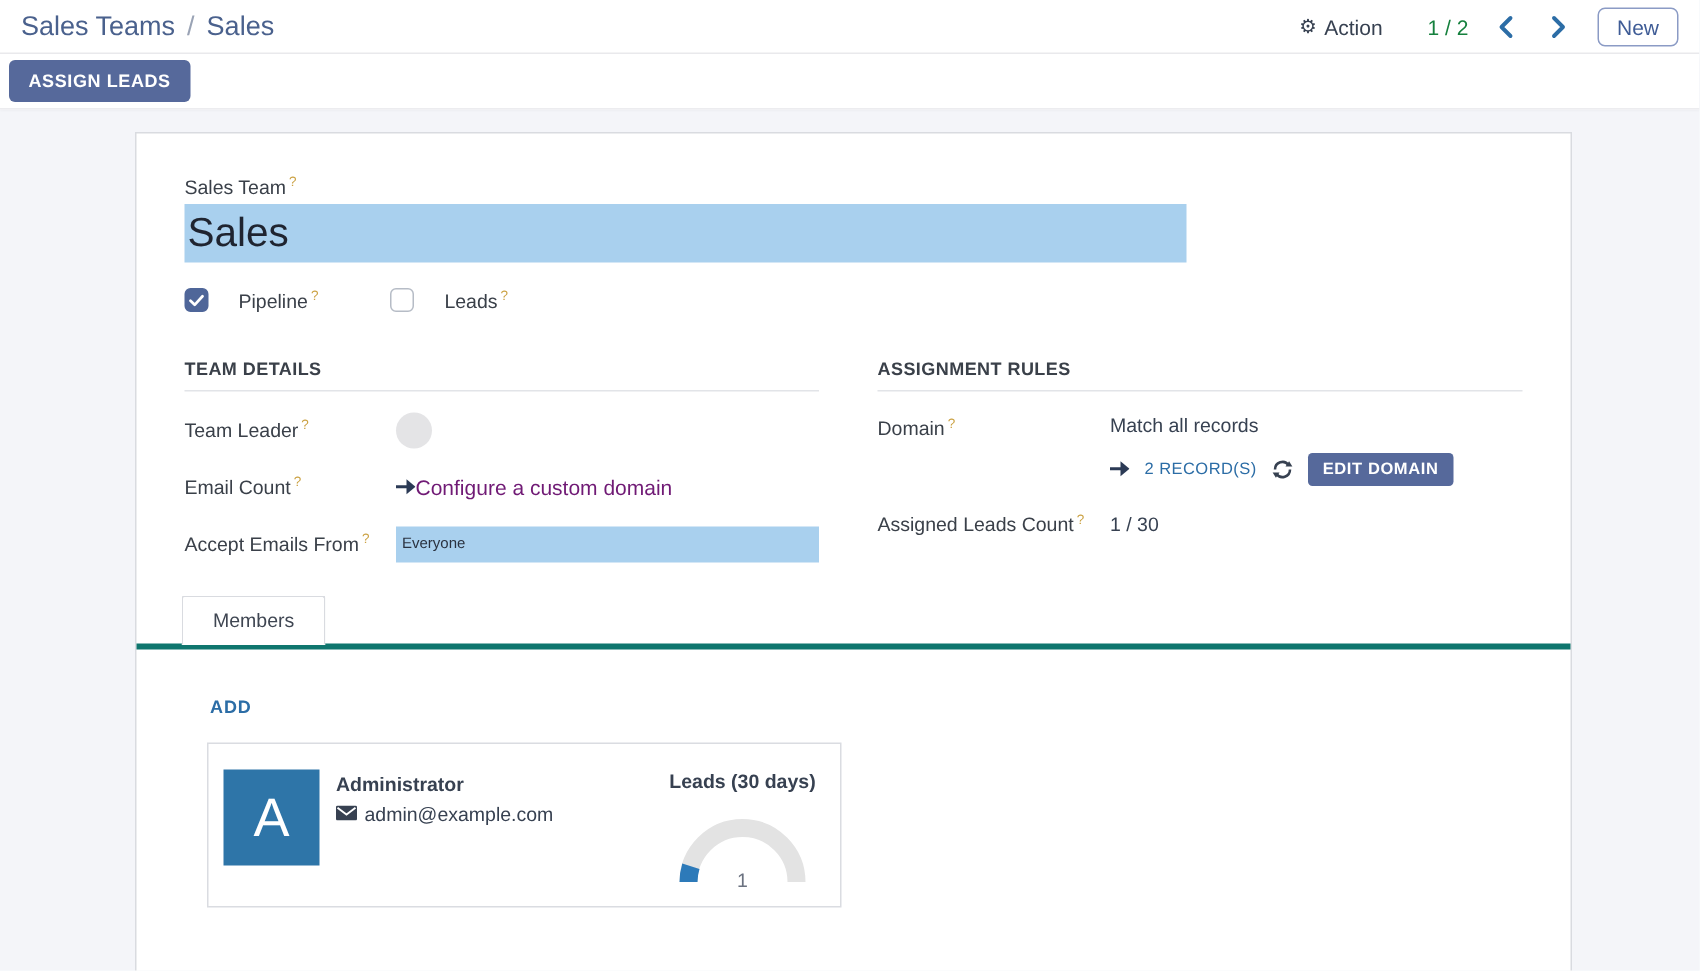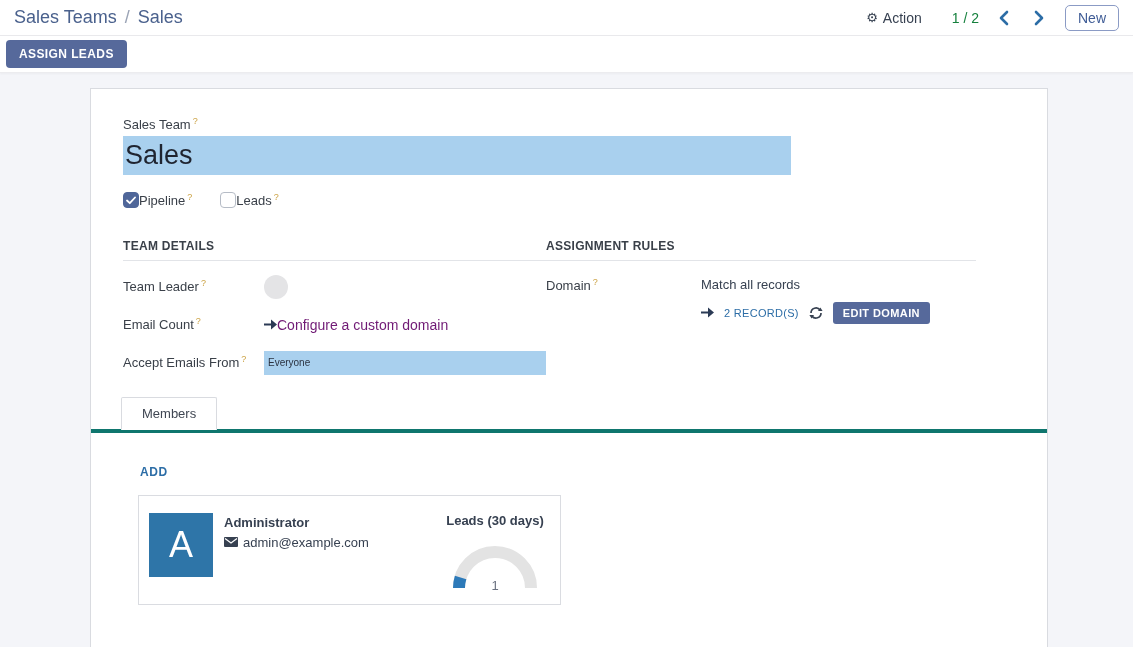--- a/index.html
+++ b/index.html
@@ -29,27 +29,27 @@
   .sheet-wrap { padding-top:15px; }
   .sheet { width:958px; margin:0 auto 0 90px; background:#fff; border:1px solid #d9dbe0;
     padding:27px 32px 57px; }
 
   .field-label { font-size:13px; color:#3a4049; }
   sup.help { color:#cba244; font-size:9px; margin-left:2px; cursor:pointer; }
 
   .title-input { margin-top:4px; width:668px; height:39px; background:#a9d0ee;
     font-size:27px; color:#1f2430; padding:1px 2px; line-height:37px; }
 
-  .cb-row { display:flex; align-items:center; margin-top:17px; gap:0; }
+  .cb-row { display:flex; align-items:center; margin-top:17px; gap:20px; }
   .checkbox { width:16px; height:16px; border-radius:4px; border:1px solid #b6bcc6; background:#fff;
     display:inline-flex; align-items:center; justify-content:center; cursor:pointer; }
   .checkbox.checked { background:#4f6699; border-color:#4f6699; }
   .cb-label { font-size:13px; color:#3a4049; margin-right:28px; }
 
-  .columns { display:flex; margin-top:30px; }
+  .columns { display:flex; justify-content:space-between; margin-top:30px; }
   .col-left { width:423px; }
   .col-right { width:430px; }
   .section-title { font-size:12px; font-weight:bold; color:#3a4049; letter-spacing:.3px;
     border-bottom:1px solid #e2e4e8; padding-bottom:7px; }
   .frow { display:flex; align-items:center; margin-top:14px; min-height:24px; }
   .frow .lbl { font-size:13px; color:#3a4049; }
   .col-left .lbl { width:141px; flex:none; }
   .col-right .lbl { width:155px; flex:none; }
   .frow .val { font-size:13px; color:#374151; }
 
@@ -183,20 +183,24 @@
                     <path d="M2 7a5 5 0 0 1 9.1-2.9" fill="none" stroke="#374151" stroke-width="1.7"></path>
                     <polygon points="0.4,9 5,9 2.6,12.5" fill="#374151"></polygon>
                     <polygon points="13.6,5 9,5 11.4,1.5" fill="#374151"></polygon>
                   </svg>
               </span>
               <button class="edit-domain-btn">EDIT DOMAIN</button>
             </span>
           </span>
         </div>
 
+        <div class="frow">
+          <span class="lbl"><span>Assigned Leads Count</span><sup class="help">?</sup></span>
+          <span class="val">1 / 30</span>
+        </div>
       </div>
     </div>
 
     <div class="tab-row">
       <div class="tab">Members</div>
     </div>
 
     <div class="tab-content">
       <span class="add-link">ADD</span>
 

